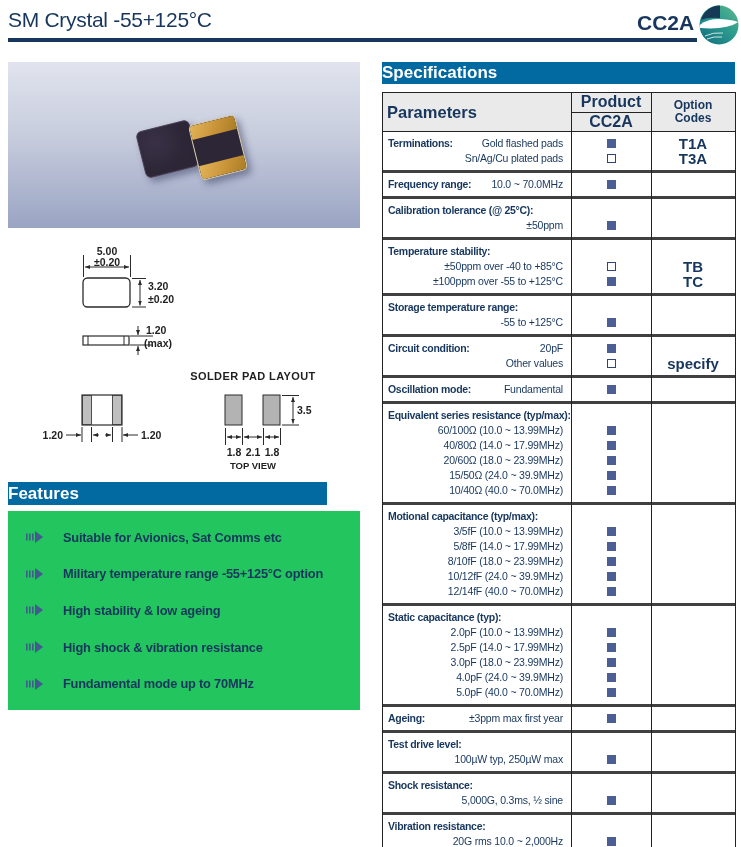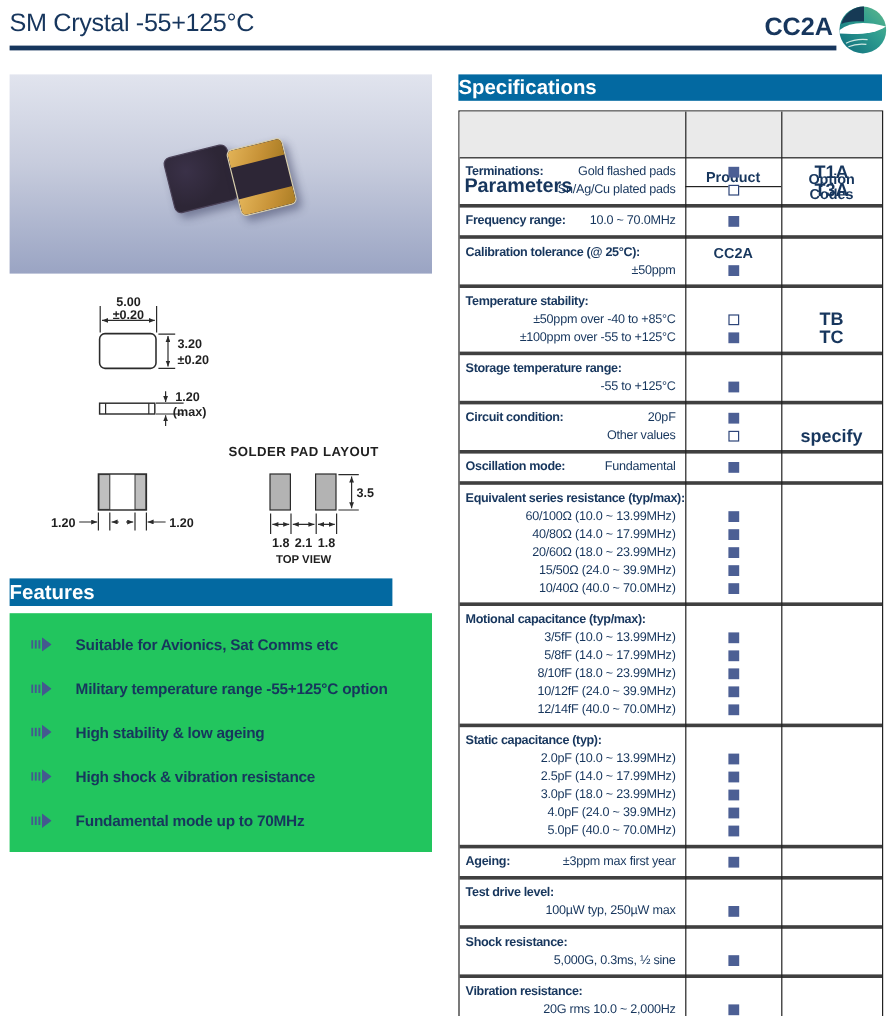--- a/index.html
+++ b/index.html
@@ -49,21 +49,21 @@
   .spec-table{position:absolute;left:382px;top:92px;width:352px;border:1.2px solid #222;
               box-sizing:content-box;background:#fff;}
   .vline{position:absolute;top:0;bottom:0;width:1px;background:#222;z-index:5;}
   .vline.v1{left:188px;} .vline.v2{left:268px;}
 
   .thead{display:grid;grid-template-columns:188px 80px 84px;background:#eaeaea;
          border-bottom:1px solid #222;height:38px;}
   .th-params{display:flex;align-items:center;padding-left:4px;font-size:16.5px;font-weight:bold;}
   .th-product{display:flex;flex-direction:column;}
   .th-product .sub{flex:1;display:flex;align-items:center;justify-content:center;
-                   font-size:12px;font-weight:bold;margin-top:48px;}
+                   font-size:16px;font-weight:bold;}
   .th-product .sub.top{border-bottom:1px solid #222;}
   .th-option{display:flex;align-items:center;justify-content:center;text-align:center;
              font-size:12px;font-weight:bold;line-height:13px;padding:0 26px;}
 
   .spec-row{border-bottom:3px solid #404040;padding:4px 0;}
   .spec-row:last-child{border-bottom:none;}
   .spec-line{display:grid;grid-template-columns:188px 80px 84px;min-height:15px;line-height:15px;}
   .cell-param{display:flex;padding:0 8px 0 5px;font-size:10.5px;white-space:nowrap;}
   .cell-param .lab{font-weight:bold;letter-spacing:-0.3px;}
   .cell-param .val{margin-left:auto;font-weight:normal;letter-spacing:-0.2px;padding-left:6px;}

